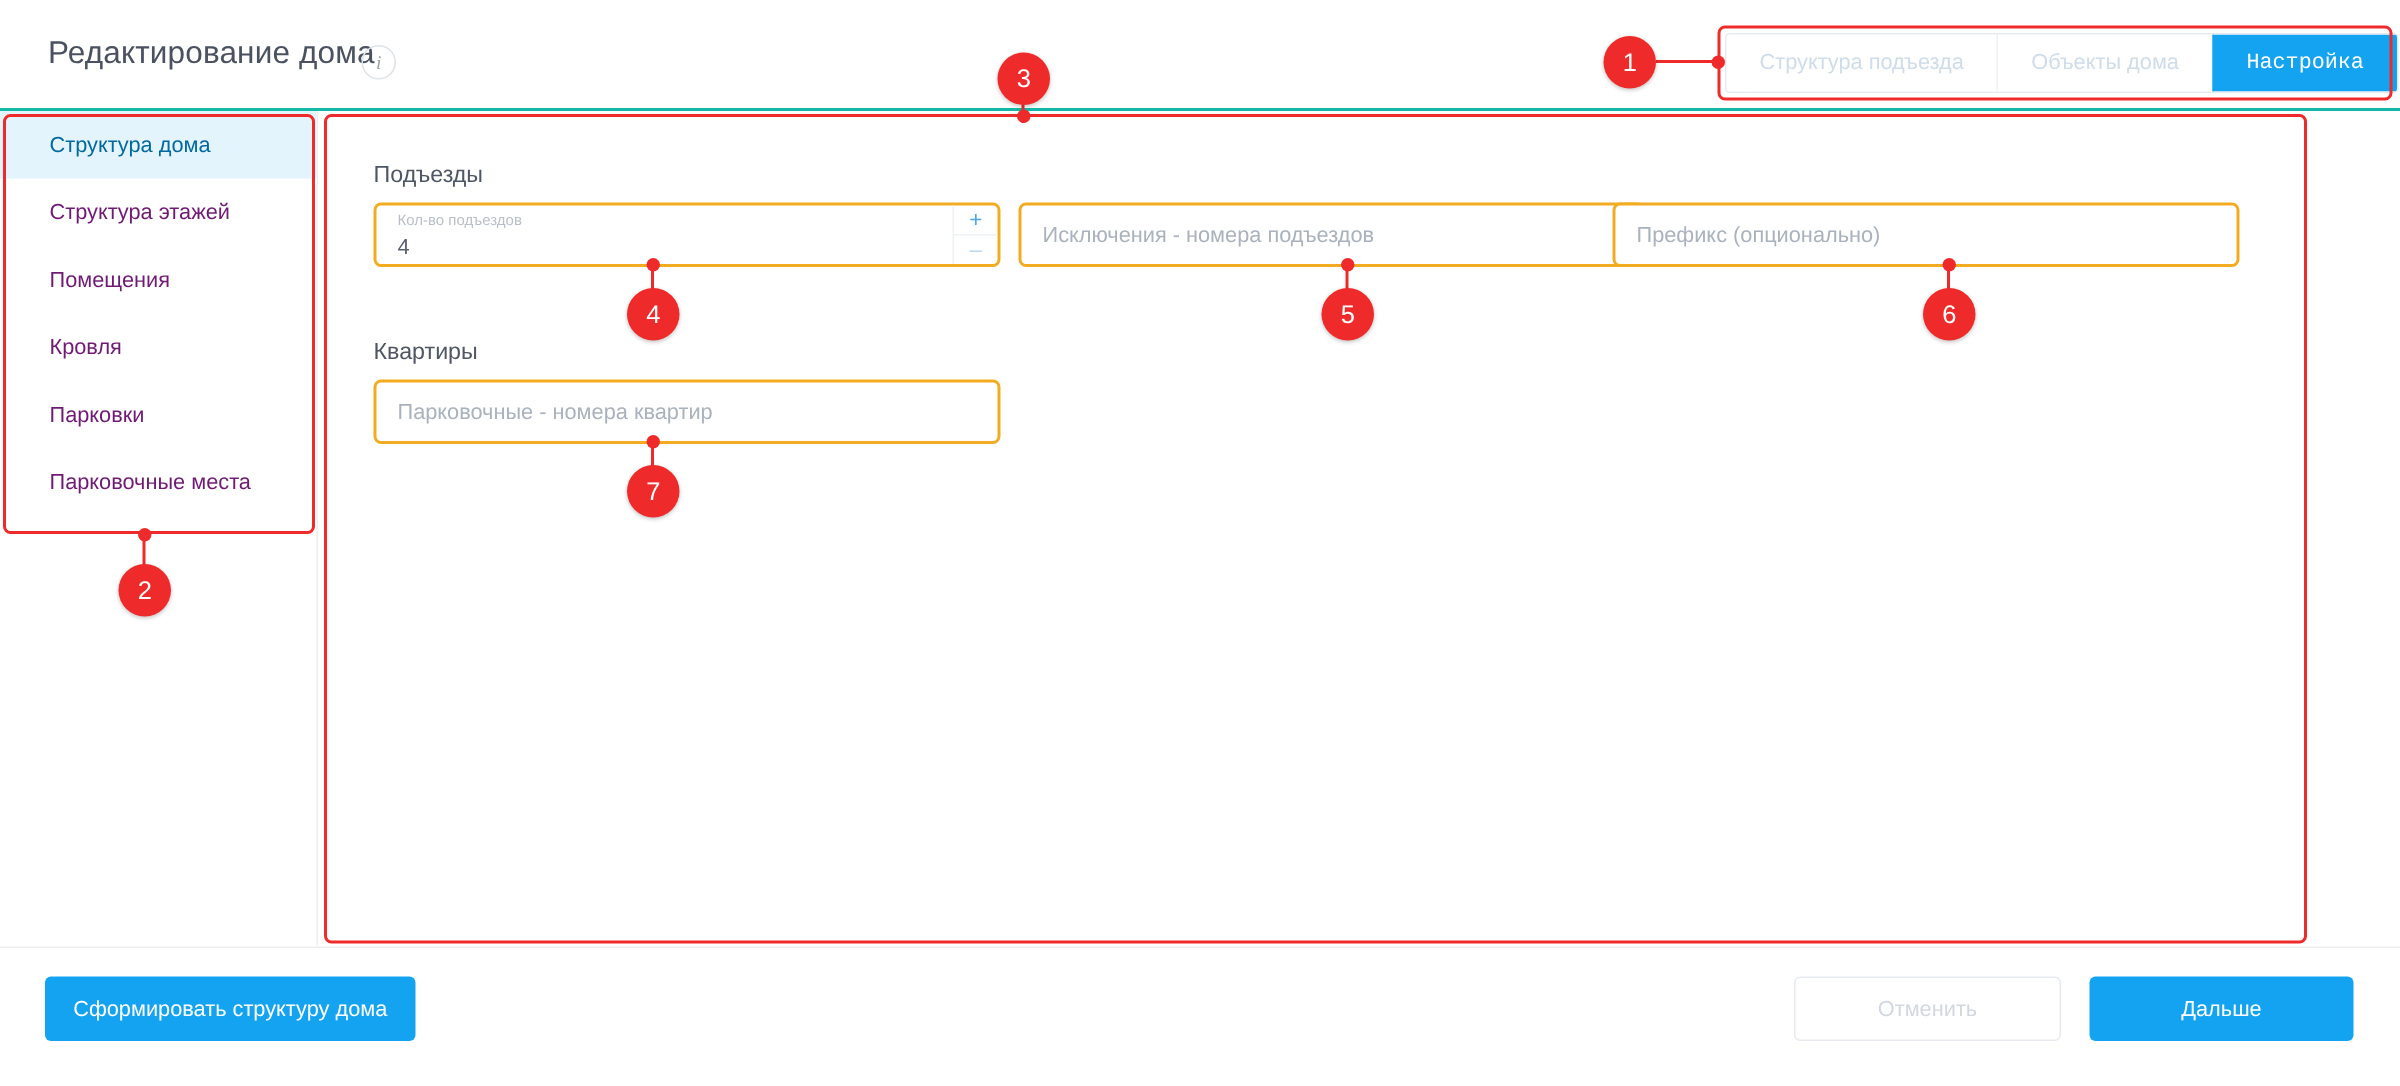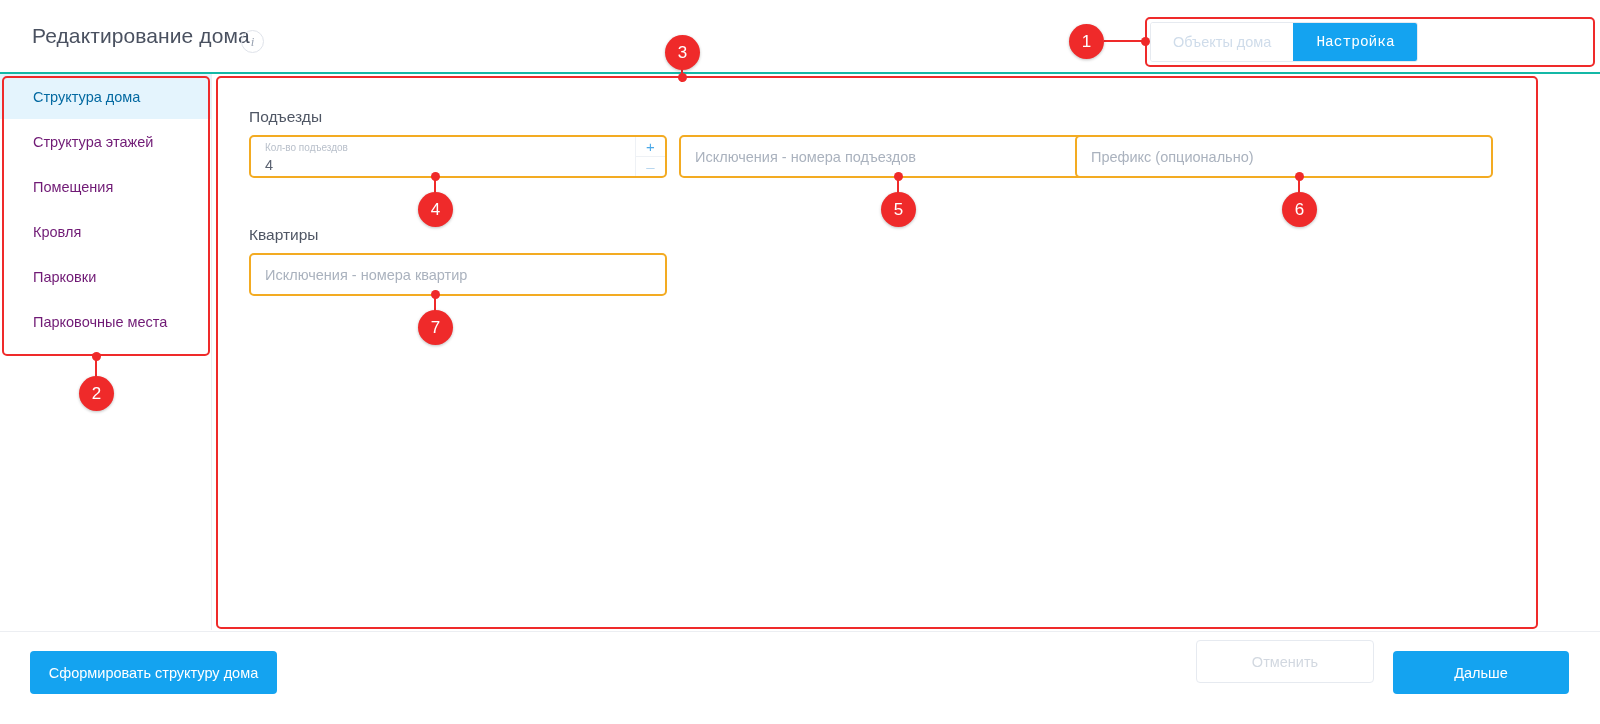--- a/index.html
+++ b/index.html
@@ -182,21 +182,21 @@
     align-items: center;
     justify-content: center;
     border-radius: 4px;
     font-size: 14.5px;
     white-space: nowrap;
   }
   .btn-primary { background: #14a3f0; color: #fff; border: none; }
   .btn-ghost { background: #fff; color: #d2d8e0; border: 1px solid #e6eaf0; }
 
   #b-generate { left: 30px; top: 19px; width: 247px; height: 43px; }
-  #b-cancel   { left: 1196px; top: 8px; width: 178px; height: 43px; }
+  #b-cancel   { left: 1196px; top: 19px; width: 178px; height: 43px; }
   #b-next     { left: 1393px; top: 19px; width: 176px; height: 43px; }
 
   
   .anno-box {
     position: absolute;
     border: 2px solid #ef2a2a;
     border-radius: 5px;
     pointer-events: none;
   }
   #ab-1 { left: 1145px; top: 17px;  width: 450px; height: 50px; }
@@ -258,20 +258,21 @@
 </head>
 <body>
 
 <div id="app">
 
   <div class="header">
     <div class="page-title">Редактирование дома</div>
     <div class="info-icon">i</div>
 
     <div class="tabs">
+      <div class="tab">Структура подъезда</div>
       <div class="tab">Объекты дома</div>
       <div class="tab active">Настройка</div>
     </div>
   </div>
 
   <div class="sidebar">
     <div class="side-item active">Структура дома</div>
     <div class="side-item">Структура этажей</div>
     <div class="side-item">Помещения</div>
     <div class="side-item">Кровля</div>
@@ -296,21 +297,21 @@
       <div class="ph">Исключения - номера подъездов</div>
     </div>
 
     <div class="field" id="f-prefix">
       <div class="ph">Префикс (опционально)</div>
     </div>
 
     <div class="section-title t-kvartiry">Квартиры</div>
 
     <div class="field" id="f-exc-flat">
-      <div class="ph">Исключения - номера квартир</div>
+      <div class="ph">Парковочные - номера квартир</div>
     </div>
   </div>
 
   <div class="footer">
     <div class="btn btn-primary" id="b-generate">Сформировать структуру дома</div>
     <div class="btn btn-ghost" id="b-cancel">Отменить</div>
     <div class="btn btn-primary" id="b-next">Дальше</div>
   </div>
 
   <div class="anno-box" id="ab-1"></div>

